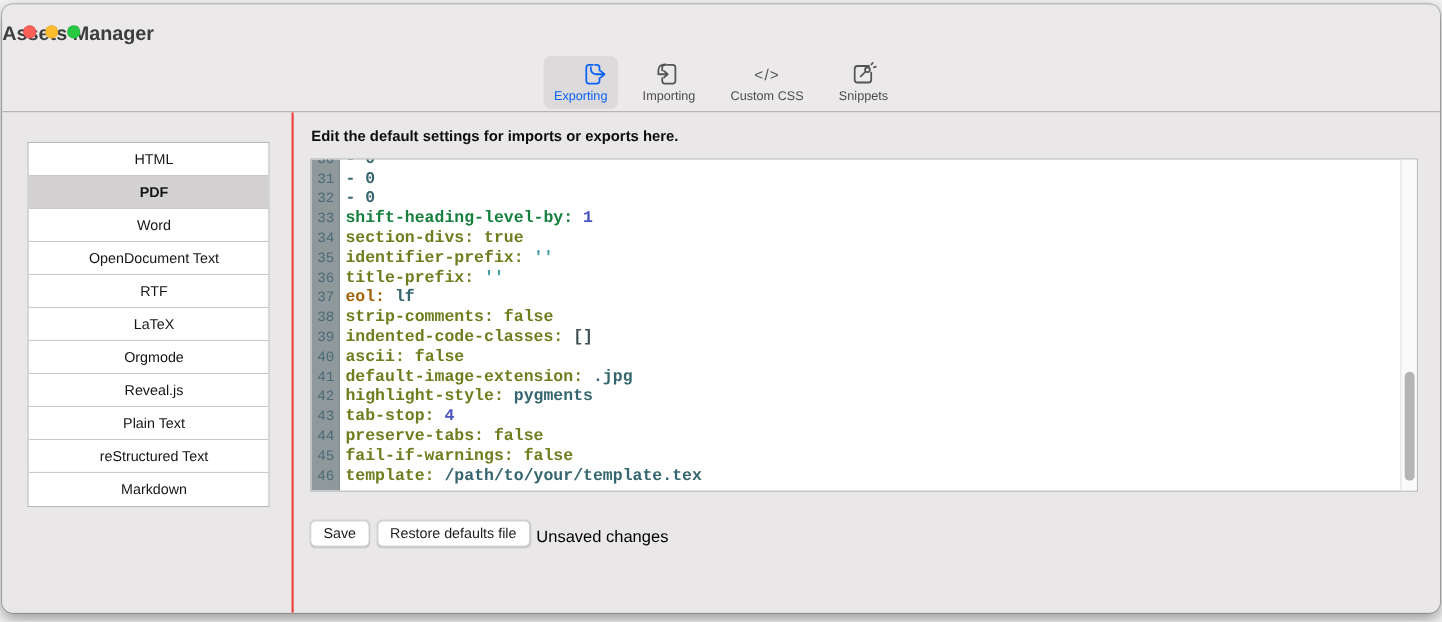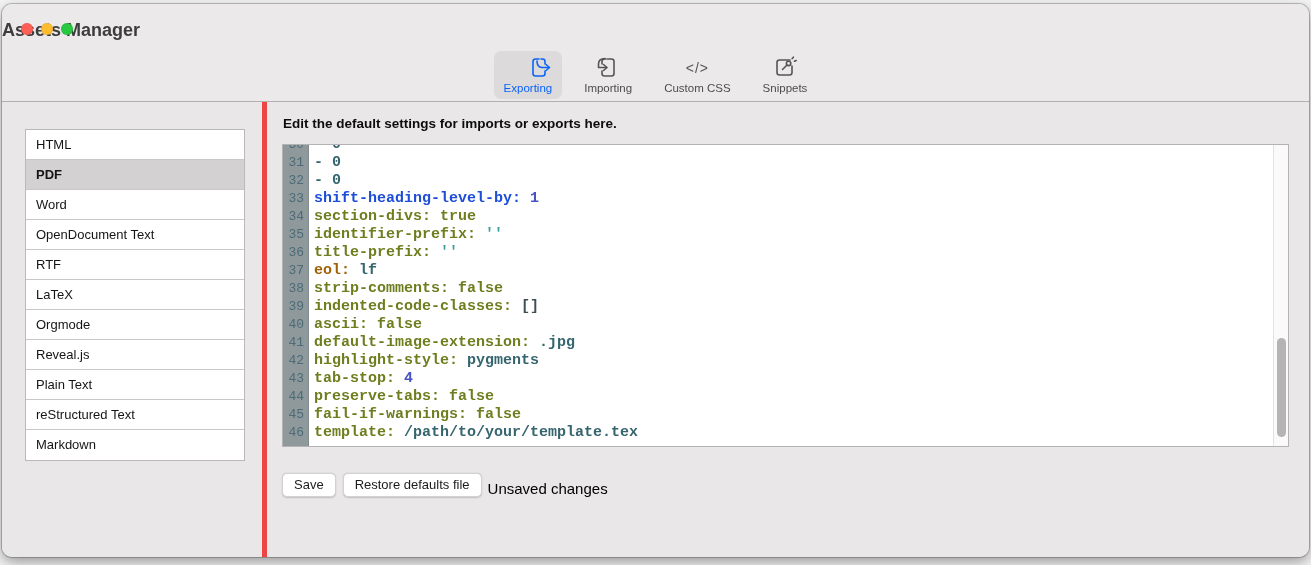--- a/index.html
+++ b/index.html
@@ -36,21 +36,21 @@
     padding:4px 10px 5px; border-radius:7px; color:#555; cursor:default;
   }
   .tb-item .tb-label { font-size:11.5px; margin-top:1px; color:#4d4d4d; }
   .tb-item.active { background:#dcdadb; }
   .tb-item.active, .tb-item.active .tb-label { color:#0b63f6;align-items:flex-end; }
   .tb-icon { width:26px; height:26px; display:flex; align-items:center; justify-content:center; }
   .tb-icon svg { display:block; }
   .cssglyph { font-size:14px; letter-spacing:1px; line-height:26px; }
   
   .content { display:flex; height:calc(100% - 98px); background:#e9e7e7; }
-  .sidebar { flex:0 0 265px; border-right:5px solid #ef4444; padding:27px 0 0 23px; }
+  .sidebar { flex:0 0 265px; border-right:2px solid #ef4444; padding:27px 0 0 23px;text-align:center; }
   .listbox { width:220px; background:#fff; border:1px solid #b9b9b9; }
   .lrow {
     height:30px; line-height:29px; padding-left:10px; font-size:13px; color:#151515;
     border-bottom:1px solid #c9c9c9; cursor:default;
   }
   .lrow:last-child { border-bottom:none; }
   .lrow.sel { background:#d3d1d1;font-weight:bold; }
   .main { flex:1; position:relative; padding:14px 0 0 15px; }
   .heading { font-size:13.5px; font-weight:700; color:#0d0d0d; margin:0 0 0 1px; }
   
@@ -179,21 +179,21 @@
             <div class="cm-line">
               <span class="ln">31</span>
               <span class="codetext"><span style="color: rgb(53, 101, 110);">- 0</span></span>
             </div>
             <div class="cm-line">
               <span class="ln">32</span>
               <span class="codetext"><span style="color: rgb(53, 101, 110);">- 0</span></span>
             </div>
             <div class="cm-line">
               <span class="ln">33</span>
-              <span class="codetext"><span style="color: #1d4ed8;">shift-heading-level-by:</span><span style="color: rgb(51, 51, 51);"> </span><span style="color: rgb(74, 82, 194);">1</span></span>
+              <span class="codetext"><span style="color: #15803d;">shift-heading-level-by:</span><span style="color: rgb(51, 51, 51);"> </span><span style="color: rgb(74, 82, 194);">1</span></span>
             </div>
             <div class="cm-line">
               <span class="ln">34</span>
               <span class="codetext"><span style="color: rgb(111, 125, 31);">section-divs:</span><span style="color: rgb(51, 51, 51);"> </span><span style="color: rgb(111, 125, 31);">true</span></span>
             </div>
             <div class="cm-line">
               <span class="ln">35</span>
               <span class="codetext"><span style="color: rgb(111, 125, 31);">identifier-prefix:</span><span style="color: rgb(51, 51, 51);"> </span><span style="color: rgb(61, 156, 160);">''</span></span>
             </div>
             <div class="cm-line">

